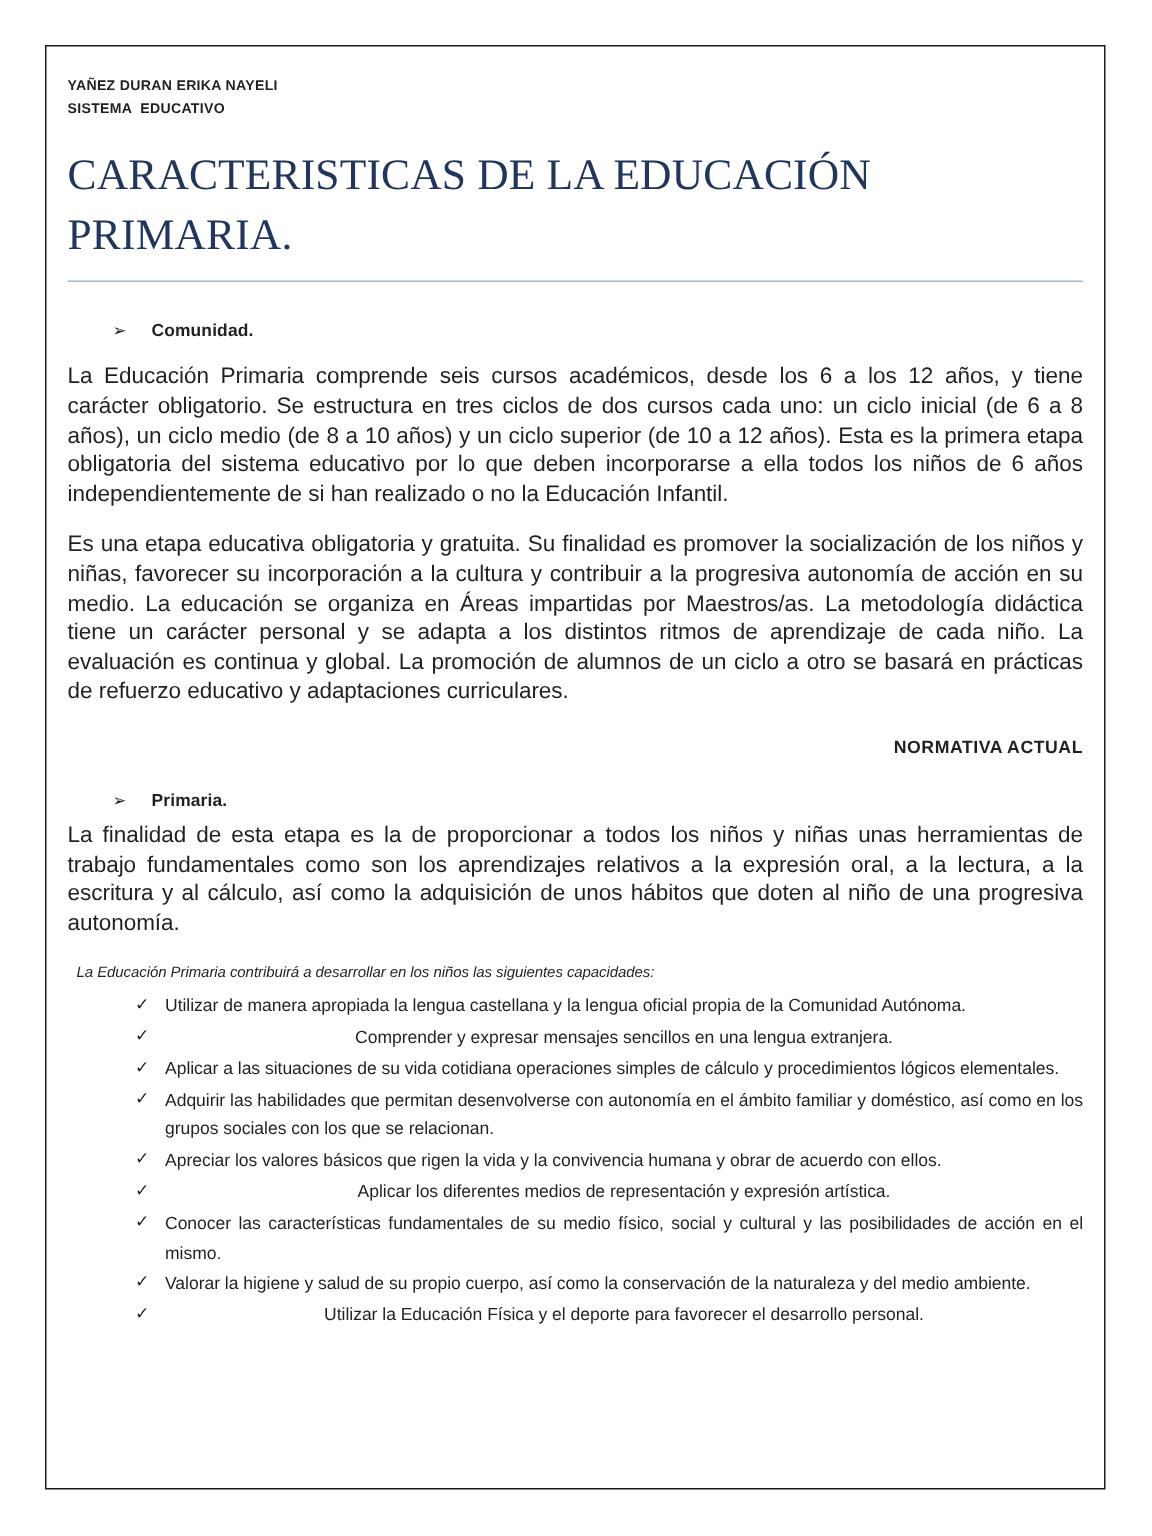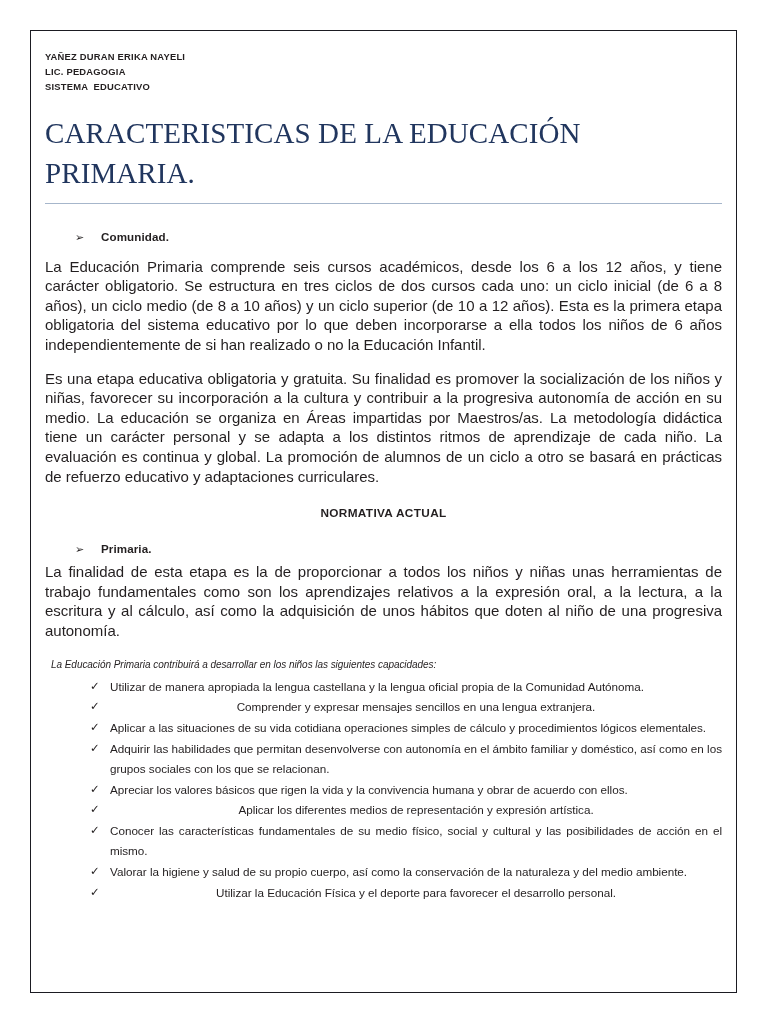--- a/index.html
+++ b/index.html
@@ -105,21 +105,21 @@
     color: #231f20;
     text-align: justify;
     text-justify: inter-word;
     letter-spacing: -0.02px;
   }
   .para.close { margin-top: 7px; }
 
   
   .center-heading {
     margin: 20px 0 0 0;
-    text-align: center;
+    text-align: right;
     font-size: 11.8px;
     font-weight: bold;
     color: #231f20;
     letter-spacing: 0.35px;
   }
 
   
   .lead-italic {
     margin: 15px 0 0 6px;
     font-size: 10px;
@@ -161,21 +161,20 @@
 </style>
 </head>
 <body>
 
 <div class="page-canvas">
   <div class="page-frame">
     <div class="page-inner">
 
       <div class="doc-header">
         <div class="hdr-line">YAÑEZ DURAN ERIKA NAYELI</div>
-        <div class="hdr-line">LIC. PEDAGOGIA</div>
         <div class="hdr-line">SISTEMA  EDUCATIVO</div>
       </div>
 
       <h1 class="doc-title">CARACTERISTICAS DE LA EDUCACIÓN PRIMARIA.</h1>
       <div class="title-rule"></div>
 
       <div class="arrow-heading">
         <span class="arrow-glyph">➢</span>
         <span class="arrow-label">Comunidad.</span>
       </div>

